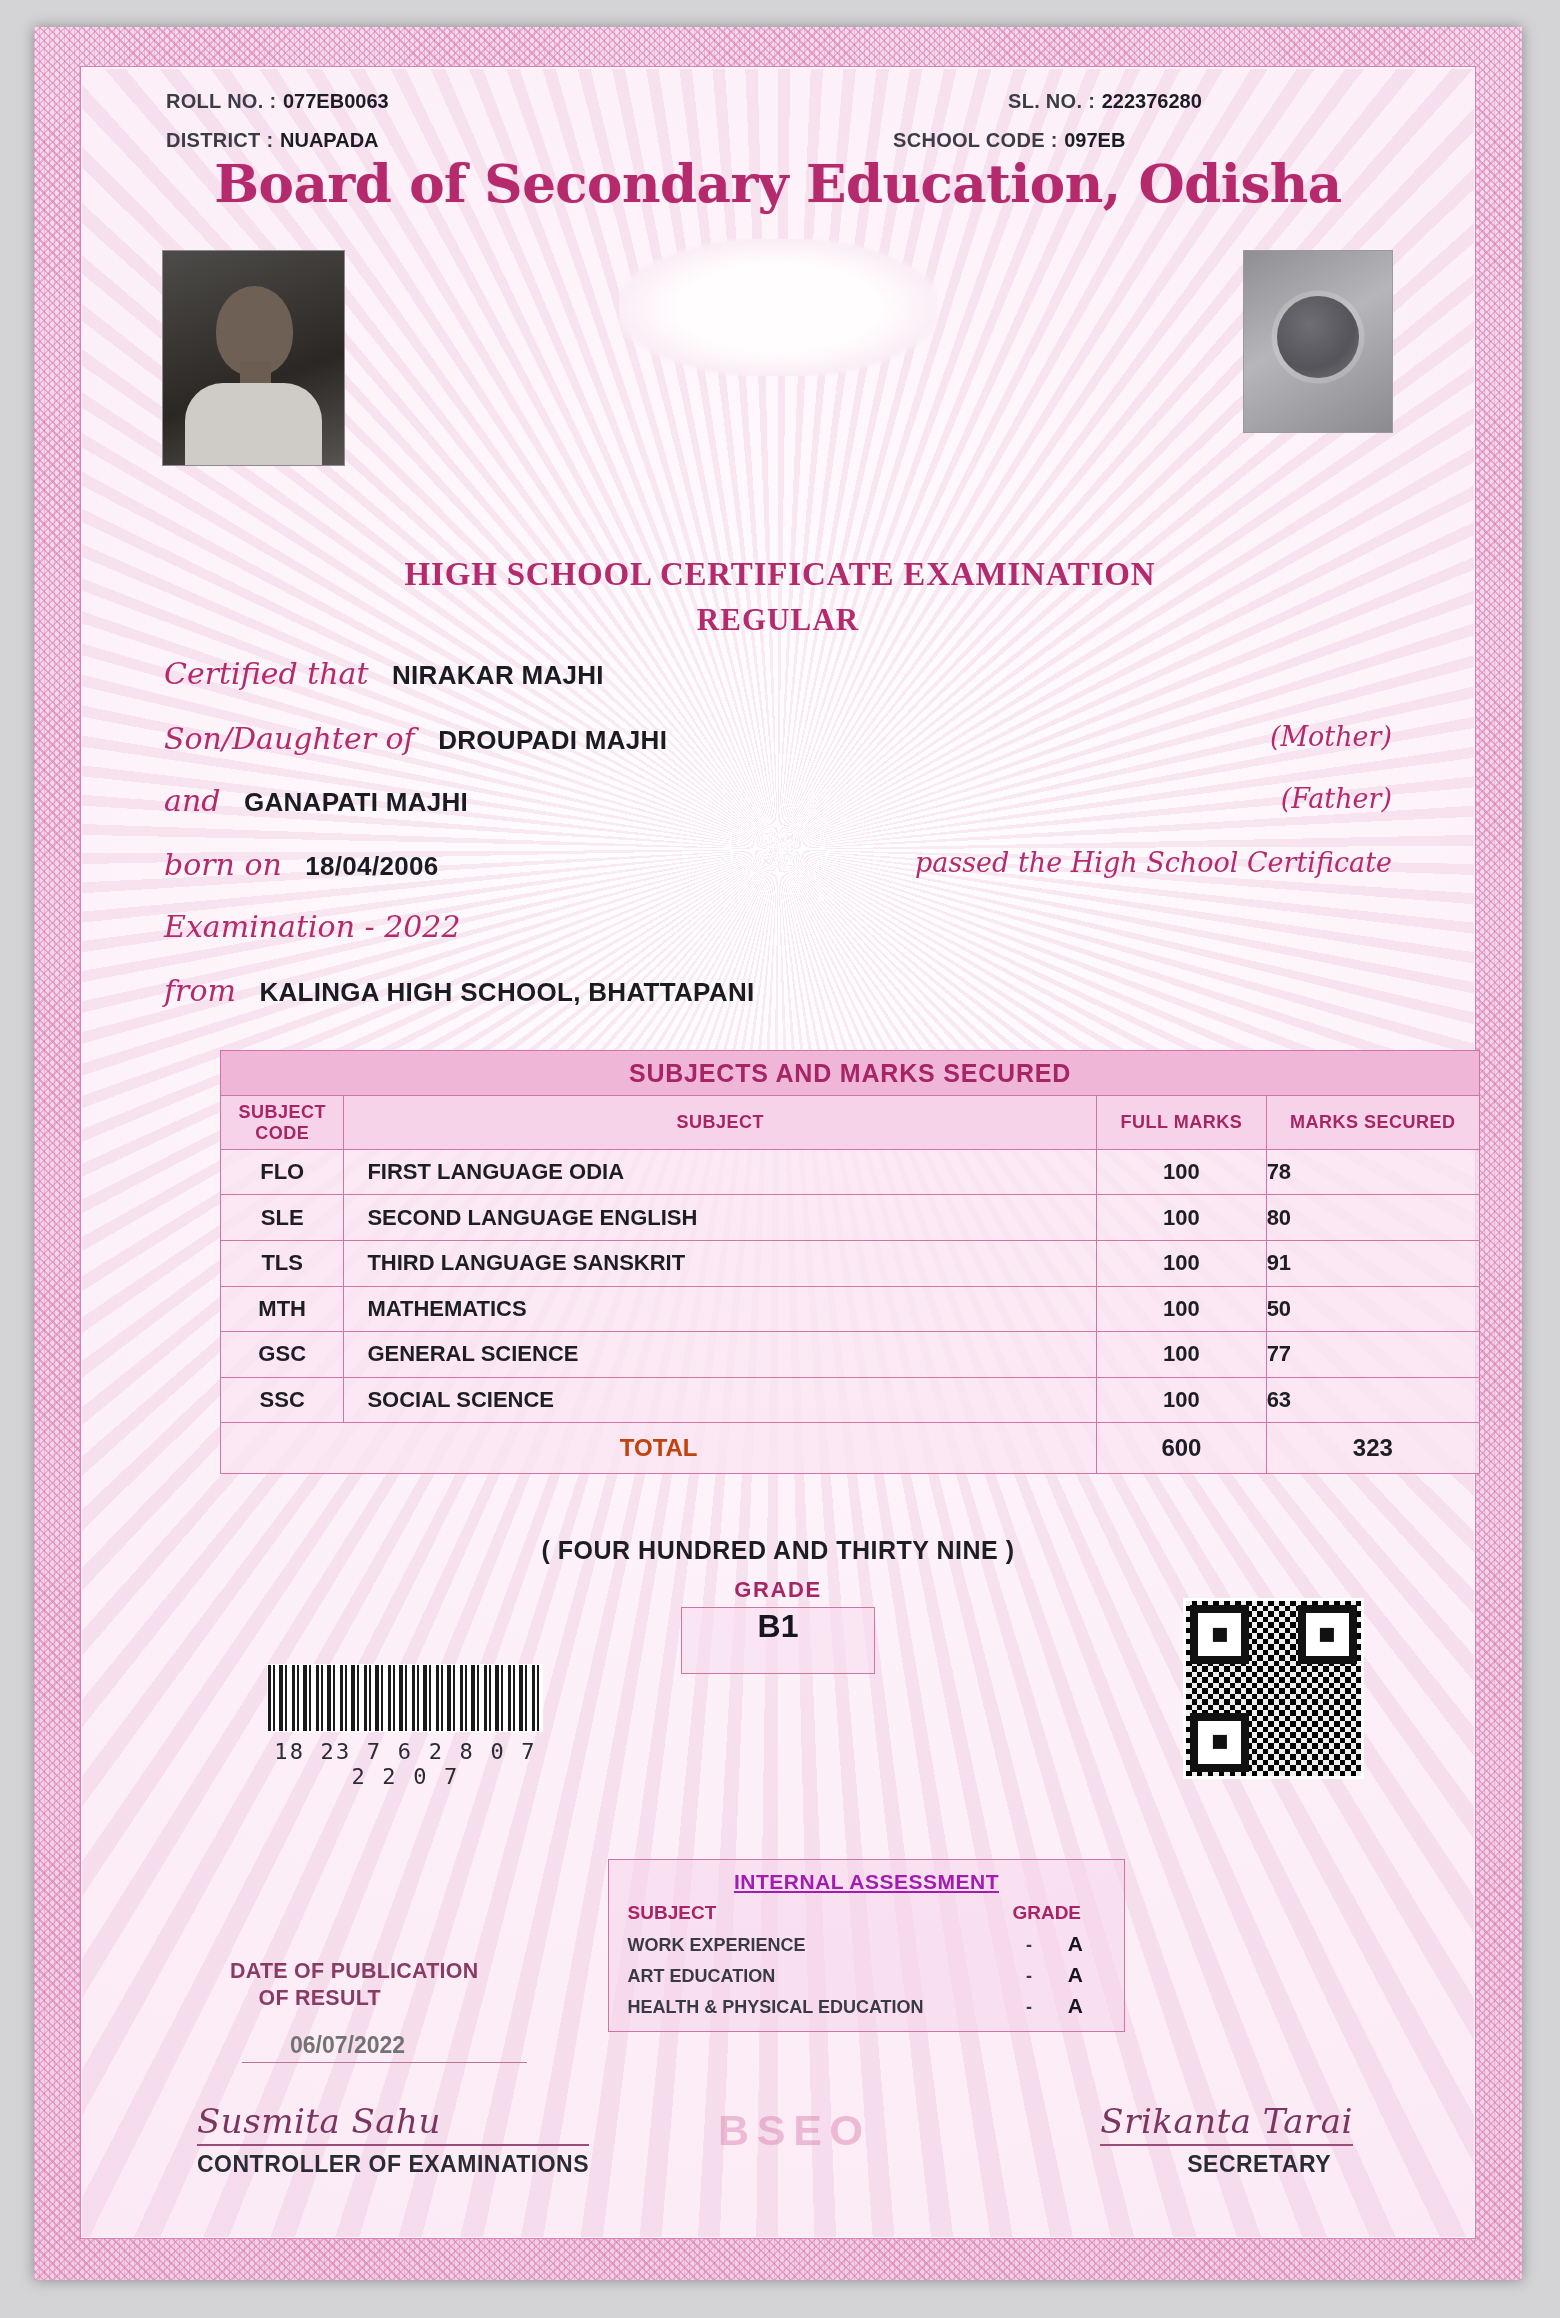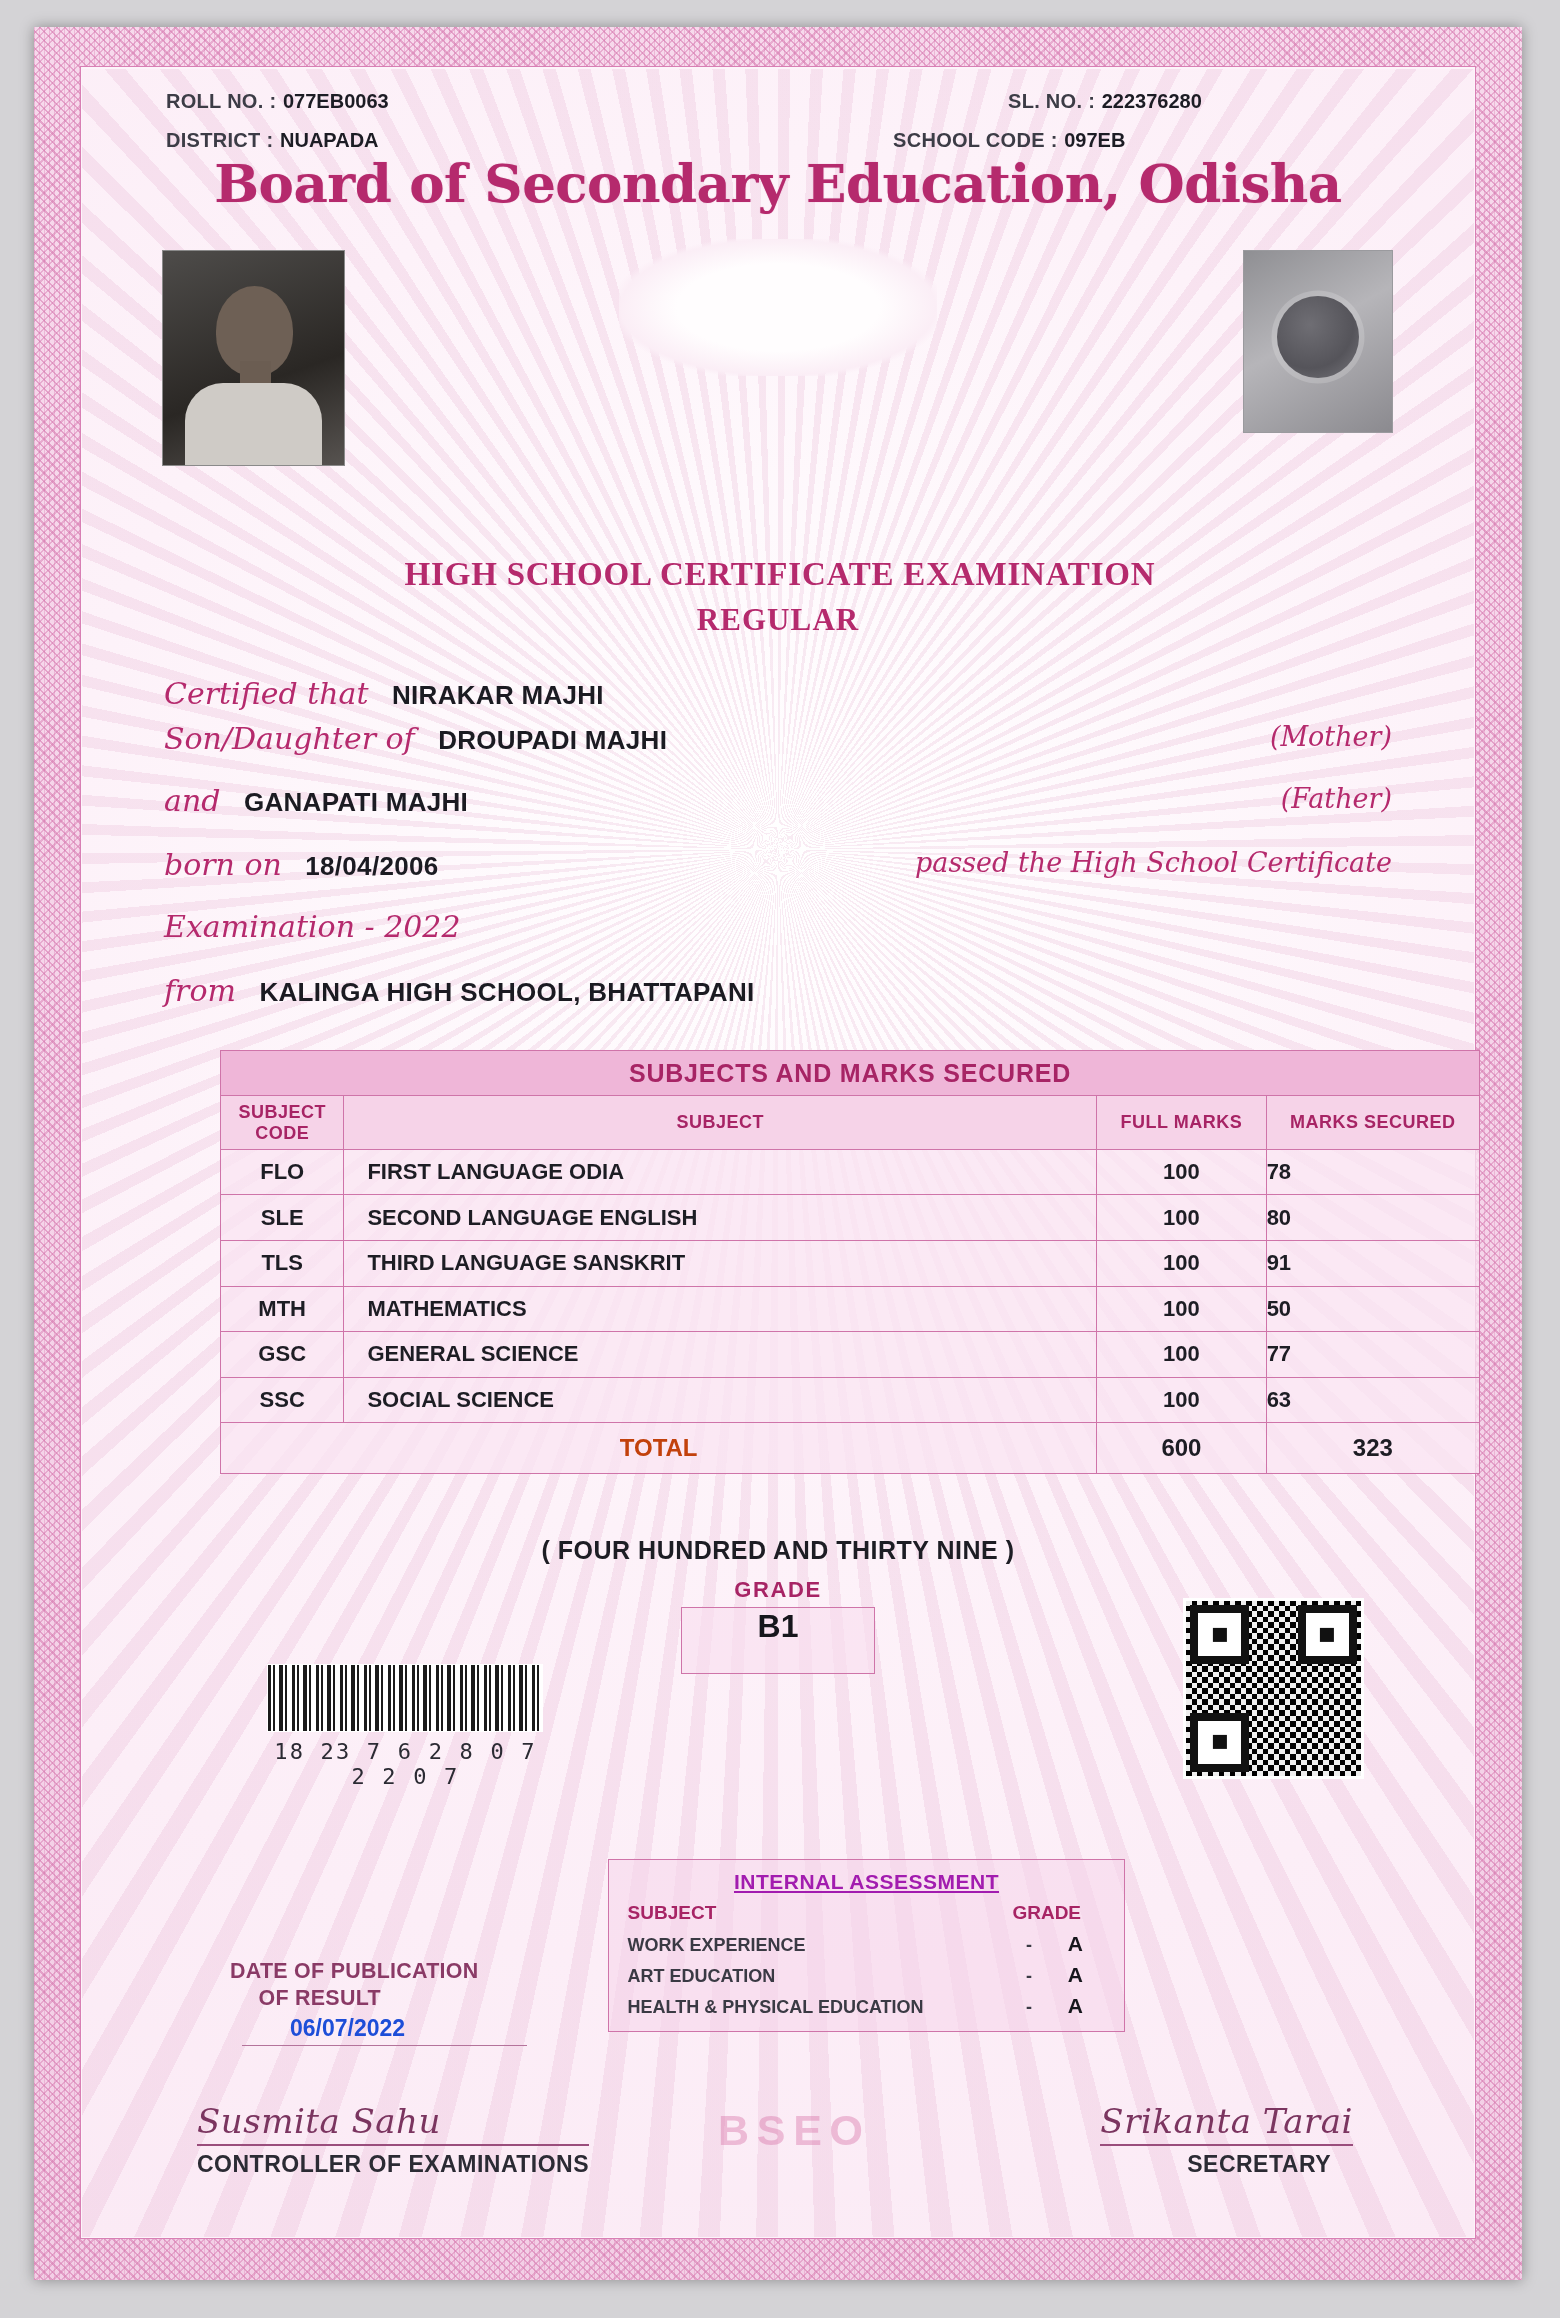--- a/index.html
+++ b/index.html
@@ -232,21 +232,21 @@
     letter-spacing: 0.3px;
   }
   .right-note {
     position: absolute;
     right: 0;
     font-family: "DejaVu Serif", serif;
     font-style: italic;
     font-size: 27px;
     color: #b52a6d;
   }
-  .l1 { top: 0; margin-top: 20px; }
+  .l1 { top: 0; }
   .l2 { top: 65px; }
   .l3 { top: 127px; }
   .l4 { top: 191px; }
   .l5 { top: 253px; }
   .l6 { top: 317px; }
   .inline { display: inline-block; vertical-align: baseline; }
   .gap-a { margin-left: 21px; }
 
   
   .marks {
@@ -458,25 +458,25 @@
   }
   .dop .l {
     font-size: 21.4px;
     font-weight: 600;
     letter-spacing: 0.3px;
     color: #8a3a66;
     line-height: 1.25;
   }
   .dop .l2i { padding-left: 28.5px; }
   .dop .d {
-    margin-top: 3px;
+    margin-top: 20px;
     padding-left: 60px;
     font-size: 23px;
     font-weight: 700;
-    color: #1d4ed8;
+    color: #737373;
   }
   .dop .rule {
     margin-top: 3.3px;
     margin-left: 12px;
     width: 285px;
     height: 1.6px;
     background: #b4739b;
   }
 
   

